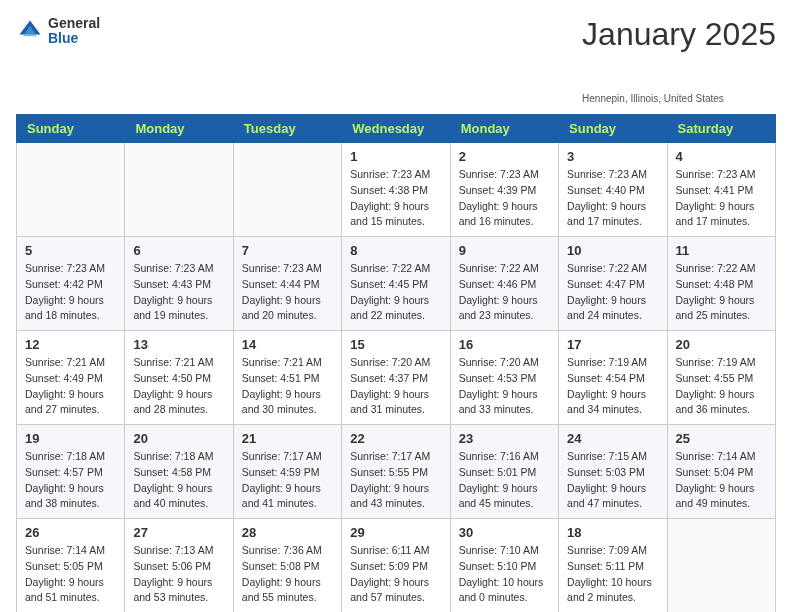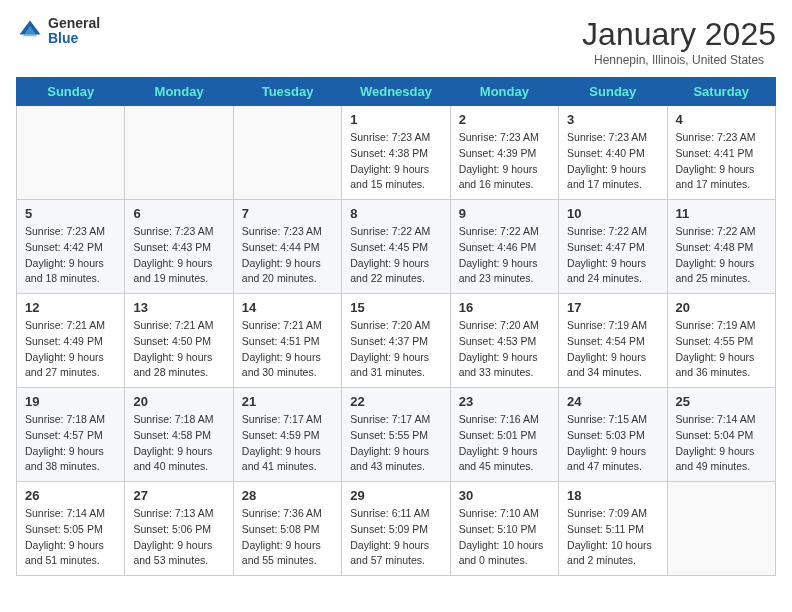--- a/index.html
+++ b/index.html
@@ -34,41 +34,42 @@
     .logo-blue {
       font-size: 14px;
       font-weight: bold;
       color: #1a5fa8;
     }
     .logo-icon {
       width: 28px;
       height: 28px;
     }
     .title-section {
-      text-align: center;
+      text-align: left;
     }
     .month-title {
       font-size: 32px;
       font-weight: normal;
       color: #333;
     }
     .location-title {
-      font-size: 12px;
+      font-size: 10px;
       color: #555;
+      margin-top: 40px;
     }
     .calendar {
       width: 100%;
       border-collapse: collapse;
       border: 1px solid #ccc;
     }
     .calendar th {
       background: #1a5fa8;
-      color: #5eead4;
-      text-align: center;
-      padding: 6px 4px;
+      color: #bef264;
+      text-align: left;
+      padding: 6px 10px;
       font-size: 13px;
       font-weight: bold;
       border: 1px solid #1a5fa8;
     }
     .calendar td {
       vertical-align: top;
       padding: 6px 8px;
       border: 1px solid #ccc;
       width: calc(100% / 7);
       min-height: 80px;

